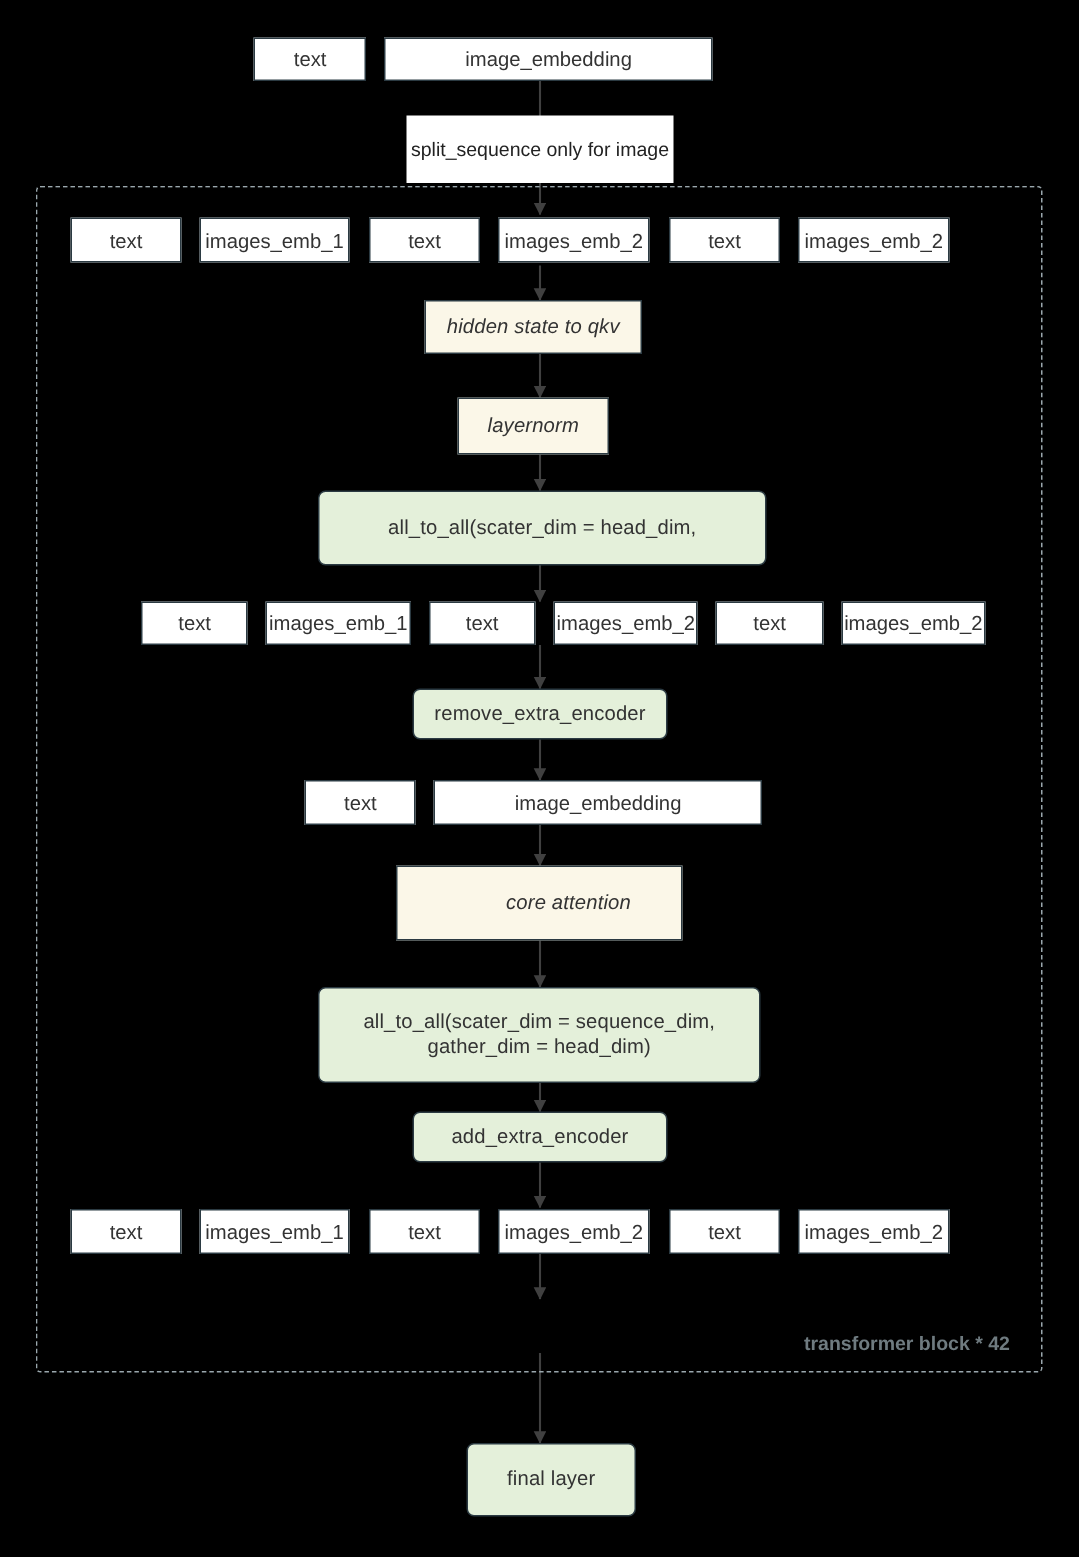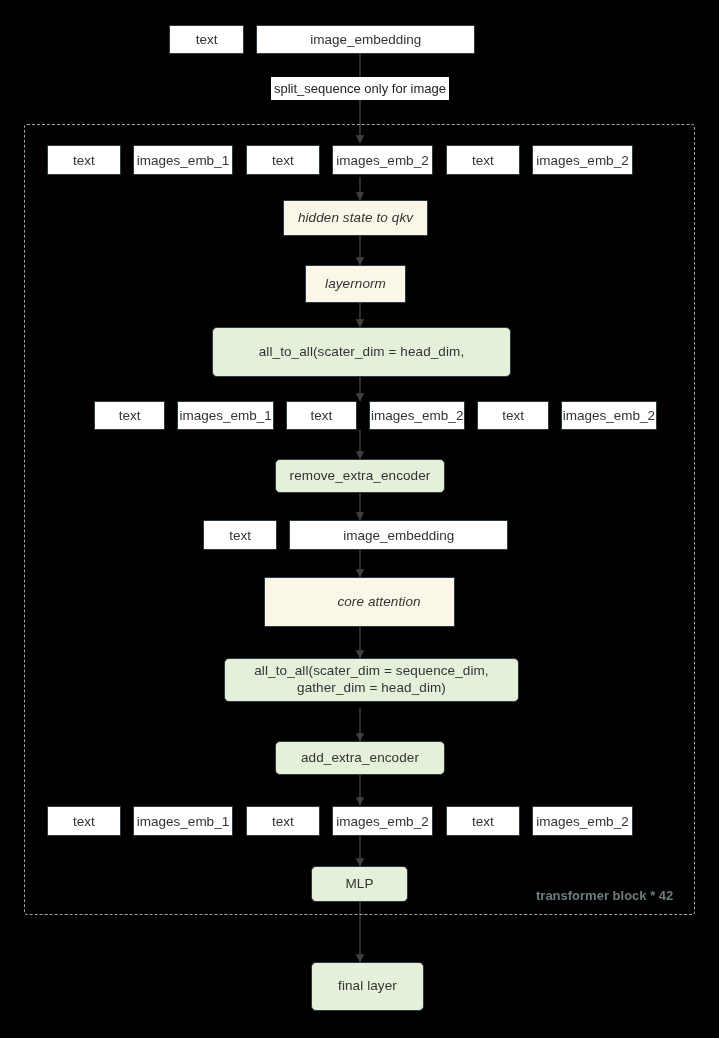--- a/index.html
+++ b/index.html
@@ -91,21 +91,21 @@
     top: 0;
     width: 719px;
     height: 1038px;
     pointer-events: none;
   }
   .edge-label {
     position: absolute;
     background: #ffffff;
     color: #222222;
     font-size: 13px;
-    padding: 4px 3px;
+    padding: 15px 3px;
     white-space: nowrap;
     transform: translateX(-50%);
   }
   .multiline { flex-direction: column; }
 </style>
 </head>
 <body>
 
 <div id="canvas">
 
@@ -188,21 +188,21 @@
 
   <div class="node box green" style="left:275px; top:459px; width:170px; height:34px;">remove_extra_encoder</div>
 
   <div class="split-row" style="left:203px; top:520px; width:305px; height:30px;">
     <div class="cell" style="width:77px;">text</div>
     <div class="cell" style="width:226px;">image_embedding</div>
   </div>
 
   <div class="node box cream" style="left:264px; top:577px; width:191px; height:50px;padding-left:39px;">core attention</div>
 
-  <div class="node box green multiline" style="left:224px; top:658px; width:295px; height:44px;">
+  <div class="node box green multiline" style="left:212px; top:658px; width:295px; height:64px;">
     <span>all_to_all(scater_dim = sequence_dim,</span>
     <span>gather_dim = head_dim)</span>
   </div>
 
   <div class="node box green" style="left:275px; top:741px; width:170px; height:34px;">add_extra_encoder</div>
 
   <div class="split-row" style="left:47px; top:806px; width:620px; height:30px;">
     <div class="grp">
       <div class="cell" style="width:74px;">text</div>
       <div class="cell" style="width:100px;">images_emb_1</div>
@@ -210,17 +210,16 @@
     <div class="grp">
       <div class="cell" style="width:74px;">text</div>
       <div class="cell" style="width:101px;">images_emb_2</div>
     </div>
     <div class="grp">
       <div class="cell" style="width:74px;">text</div>
       <div class="cell" style="width:101px;">images_emb_2</div>
     </div>
   </div>
 
-  <div class="node box green" style="left:311px; top:866px; width:97px; height:36px;">MLP</div>
 
   <div class="node box green" style="left:311px; top:962px; width:113px; height:49px;">final layer</div>
 
 </div>
 
 </body></html>

